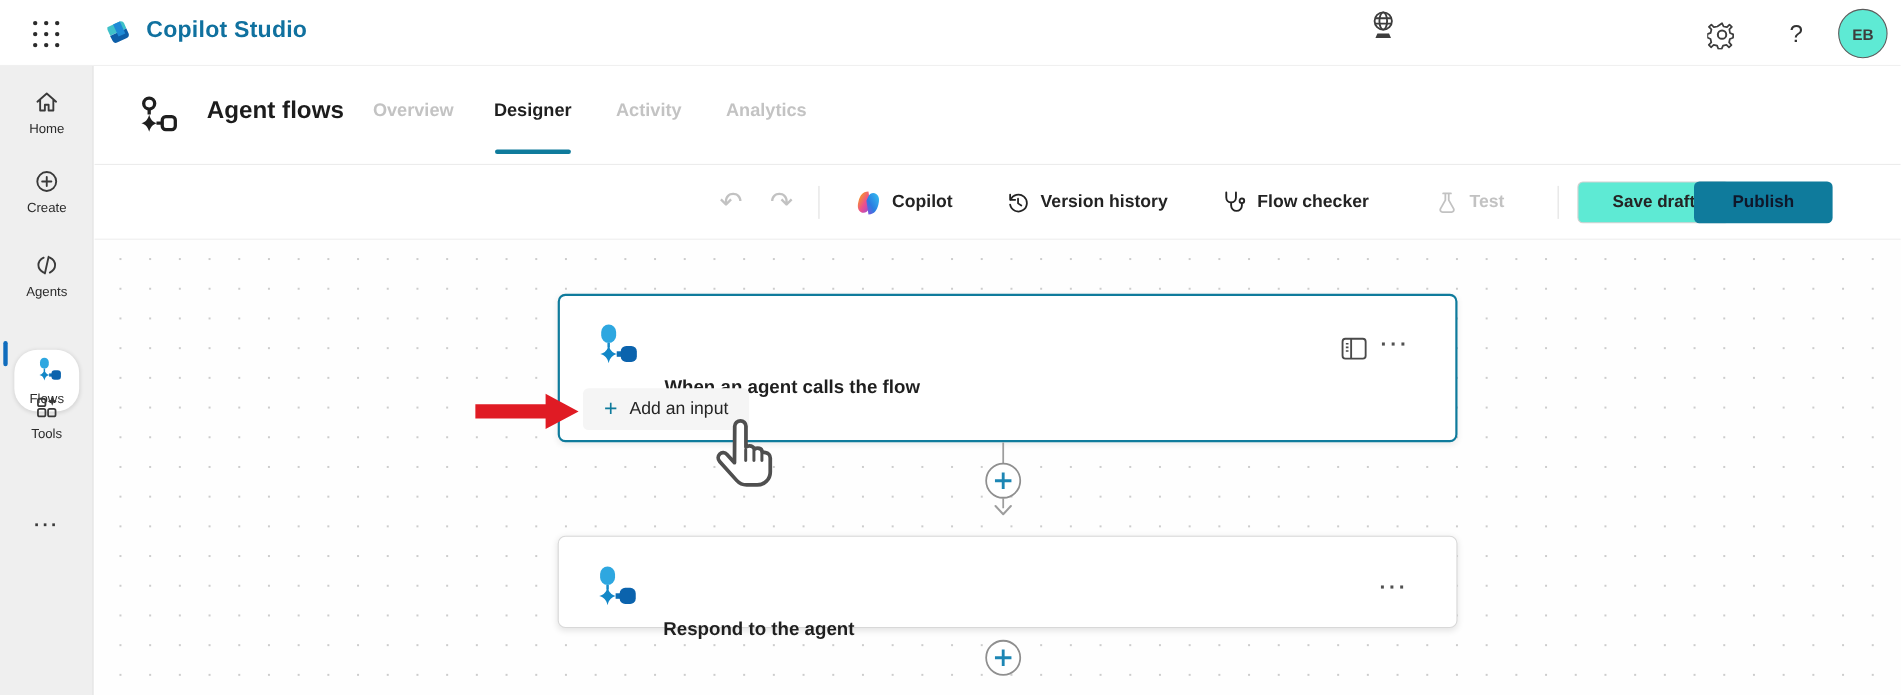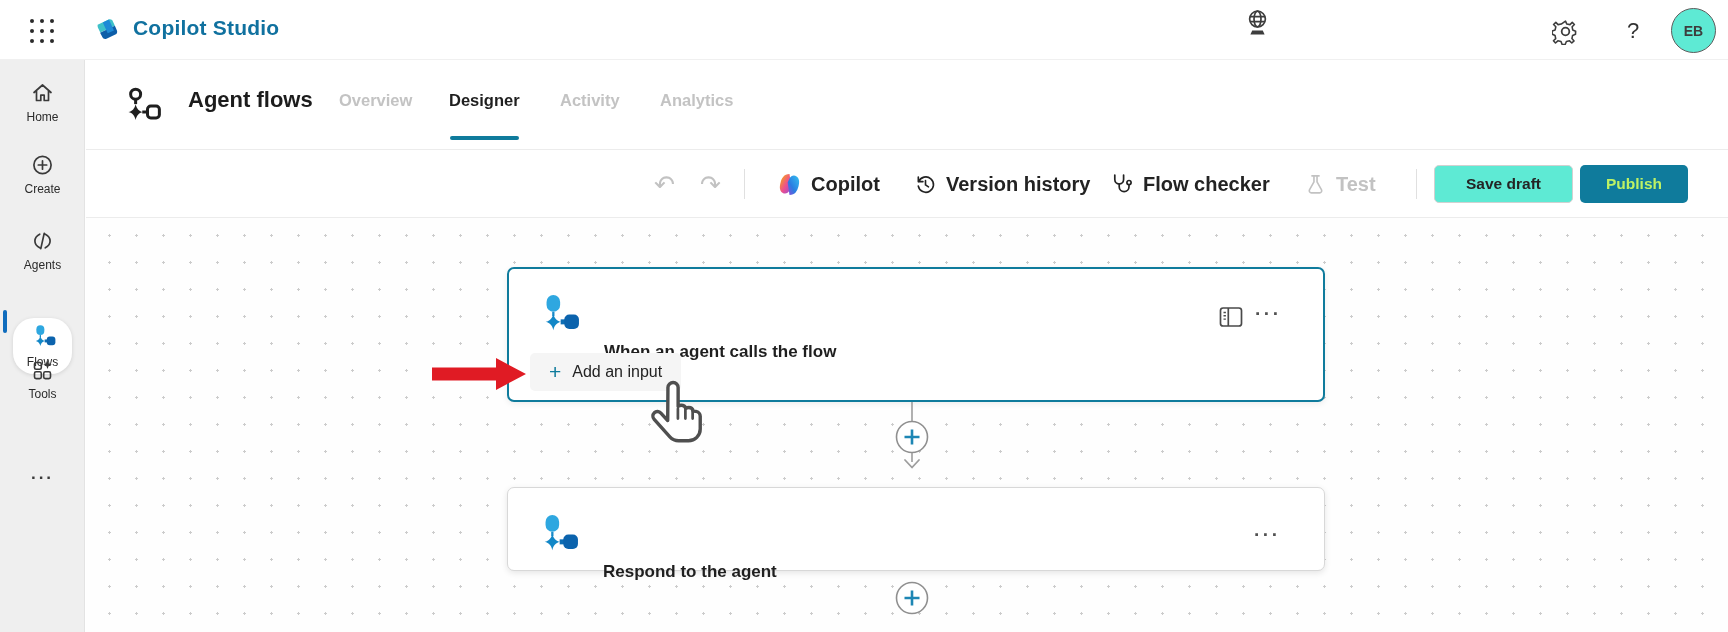--- a/index.html
+++ b/index.html
@@ -40,25 +40,25 @@
   .tab.active::after { content: ""; position: absolute; left: 1px; right: 1px; bottom: -30px; height: 4px; border-radius: 2px; background: #0f7b9c; }
   .tab-overview { left: 253px; }
   .tab-designer { left: 363px; }
   .tab-activity { left: 474px; }
   .tab-analytics { left: 574px; }
 
   .toolbar { position: absolute; top: 90px; left: 0; width: 100%; height: 68px; background: #fff; border-bottom: 1px solid #ececec; }
   .tb-abs { position: absolute; top: 0; height: 68px; display: flex; align-items: center; }
   .tb-ghost { font-size: 25px; color: #c2c2c2; cursor: default; line-height: 1; }
   .tb-divider { width: 1px; height: 30px; background: #e0e0e0; }
-  .tb-group { gap: 9px; font-size: 20px; font-weight: 600; color: #232323; cursor: pointer; }
+  .tb-group { gap: 9px; font-size: 16px; font-weight: 600; color: #232323; cursor: pointer; }
   .tb-group.disabled { color: #c2c2c2; cursor: default; }
   .btn { position: absolute; top: 15px; height: 38px; border-radius: 5px; font-size: 15.5px; font-weight: 600; font-family: "Liberation Sans", sans-serif; display: grid; place-items: center; cursor: pointer; }
   .btn-save { left: 1348px; width: 139px; background: #5eead4; border: 1px solid #d1d1d1; color: #242424; }
-  .btn-publish { left: 1494px; width: 108px; background: #0f7b9c; border: none; color: #bef264; }
+  .btn-publish { left: 1454px; width: 126px; background: #0f7b9c; border: none; color: #0f172a; }
 
   
   .canvas { position: absolute; top: 158px; left: 0; width: 100%; height: 414px; background-color: #fefefe;
             background-image: radial-gradient(#cccccc 1.1px, transparent 1.3px); background-size: 27px 27px; background-position: 10px 4px; }
   .card { position: absolute; left: 421px; width: 818px; background: #fff; border-radius: 7px; }
   .card-trigger { top: 49px; height: 135px; border: 2px solid #0f7b9c; box-shadow: 0 2px 6px rgba(0,0,0,.07); }
   .card-response { top: 269px; height: 84px; border: 1px solid #d8d8d8; box-shadow: 0 2px 6px rgba(0,0,0,.10); }
   .card-icon { position: absolute; left: 25px; }
   .card-title { position: absolute; left: 95px; font-size: 17px; font-weight: 600; color: #1f1f1f; margin-top: 36px; }
   .card-menu { position: absolute; left: 746px; font-size: 19px; font-weight: 700; letter-spacing: 2.5px; color: #515151; cursor: pointer; }

